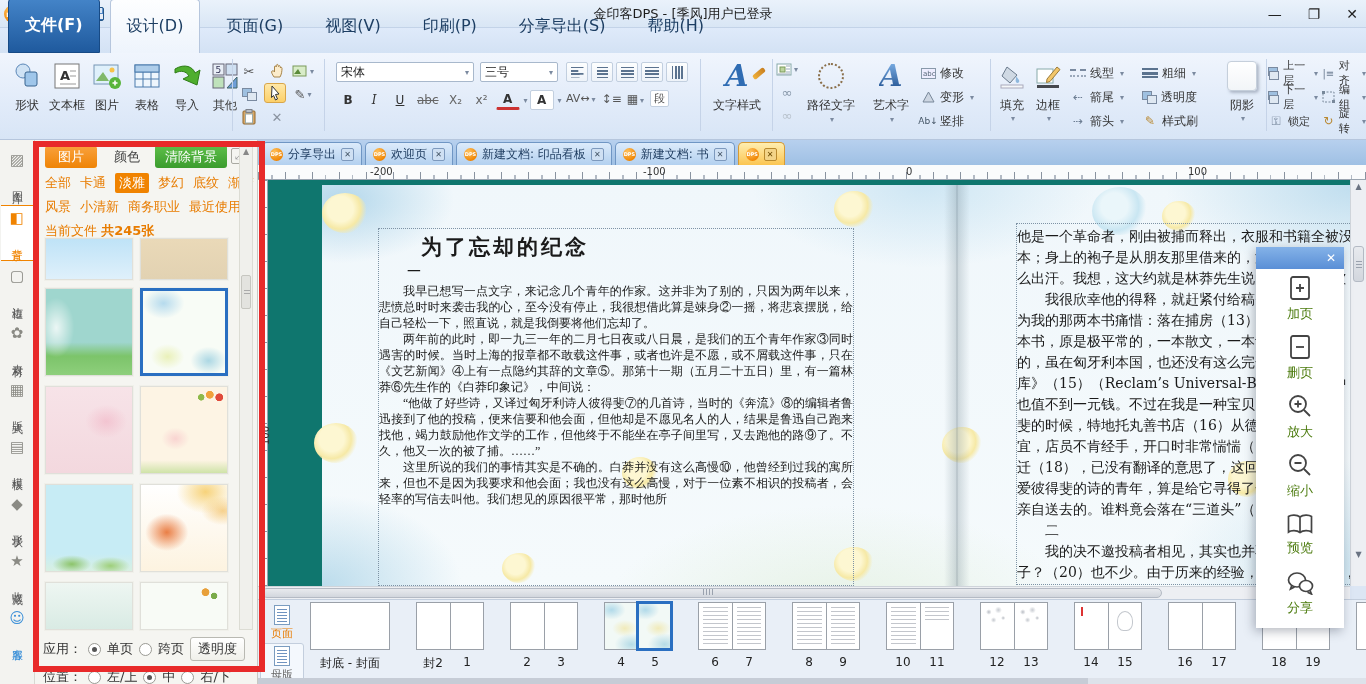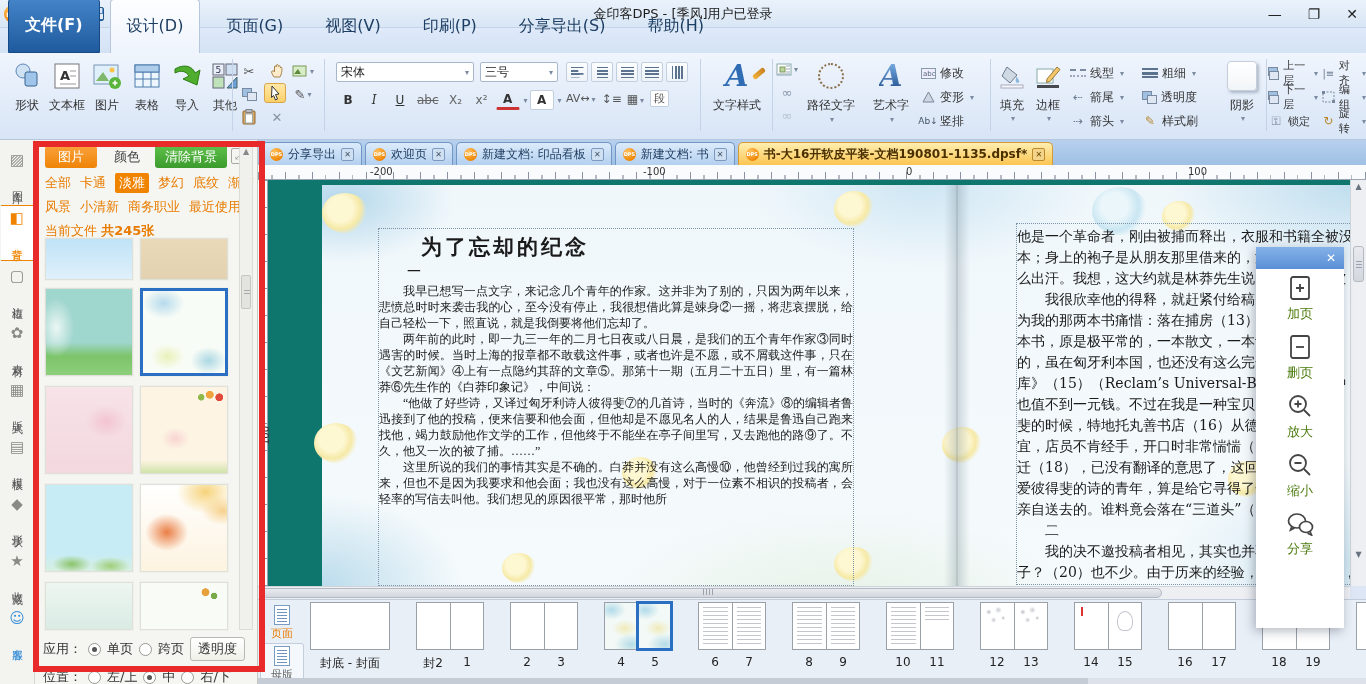--- a/index.html
+++ b/index.html
@@ -645,21 +645,20 @@
         <span>新建文档: 印品看板</span>
         <span class="tclose">✕</span>
       </div>
     <div class="dtab">
         <span class="dps-dot">DPS</span>
         <span>新建文档: 书</span>
         <span class="tclose">✕</span>
       </div>
     <div class="dtab active">
         <span class="dps-dot">DPS</span>
-        <span>书-大16开软皮平装-文档190801-1135.dpsf*</span>
         <span class="tclose">✕</span>
       </div>
   </div>
 
   <div id="hruler" class="abs">
     <span class="rnum" style="left:112px">-200</span>
     <span class="rnum" style="left:385px">-100</span>
     <span class="rnum" style="left:648px">0</span>
     <span class="rnum" style="left:930px">100</span>
   </div>
@@ -884,20 +883,26 @@
       <span class="flb">放大</span>
     </div>
     <div class="fitem">
       <svg class="isvg" width="26" height="26">
           <circle cx="11" cy="11" r="8" fill="none" stroke="#444" stroke-width="1.8"></circle>
           <path d="M7.5 11 h7 M17 17 l6 6" stroke="#444" stroke-width="1.8"></path>
         </svg>
       <span class="flb">缩小</span>
     </div>
     <div class="fitem">
+      <svg class="isvg" width="28" height="22">
+          <path d="M14 4 C11 1.5 5 1.5 2.5 3.5 V19 C5 17 11 17 14 19.5 C17 17 23 17 25.5 19 V3.5 C23 1.5 17 1.5 14 4 Z M14 4 V19.5" fill="none" stroke="#444" stroke-width="1.7"></path>
+        </svg>
+      <span class="flb">预览</span>
+    </div>
+    <div class="fitem">
       <svg class="isvg" width="28" height="24">
           <ellipse cx="11" cy="9" rx="8.5" ry="7" fill="none" stroke="#444" stroke-width="1.7"></ellipse>
           <path d="M6 14 l-1.5 4 4-2" fill="none" stroke="#444" stroke-width="1.7"></path>
           <ellipse cx="20" cy="15" rx="6.5" ry="5.5" fill="#fff" stroke="#444" stroke-width="1.7"></ellipse>
           <path d="M24 19.5 l1.5 3.5 -4-1.8" fill="none" stroke="#444" stroke-width="1.7"></path>
         </svg>
       <span class="flb">分享</span>
     </div>
   </div>
 

